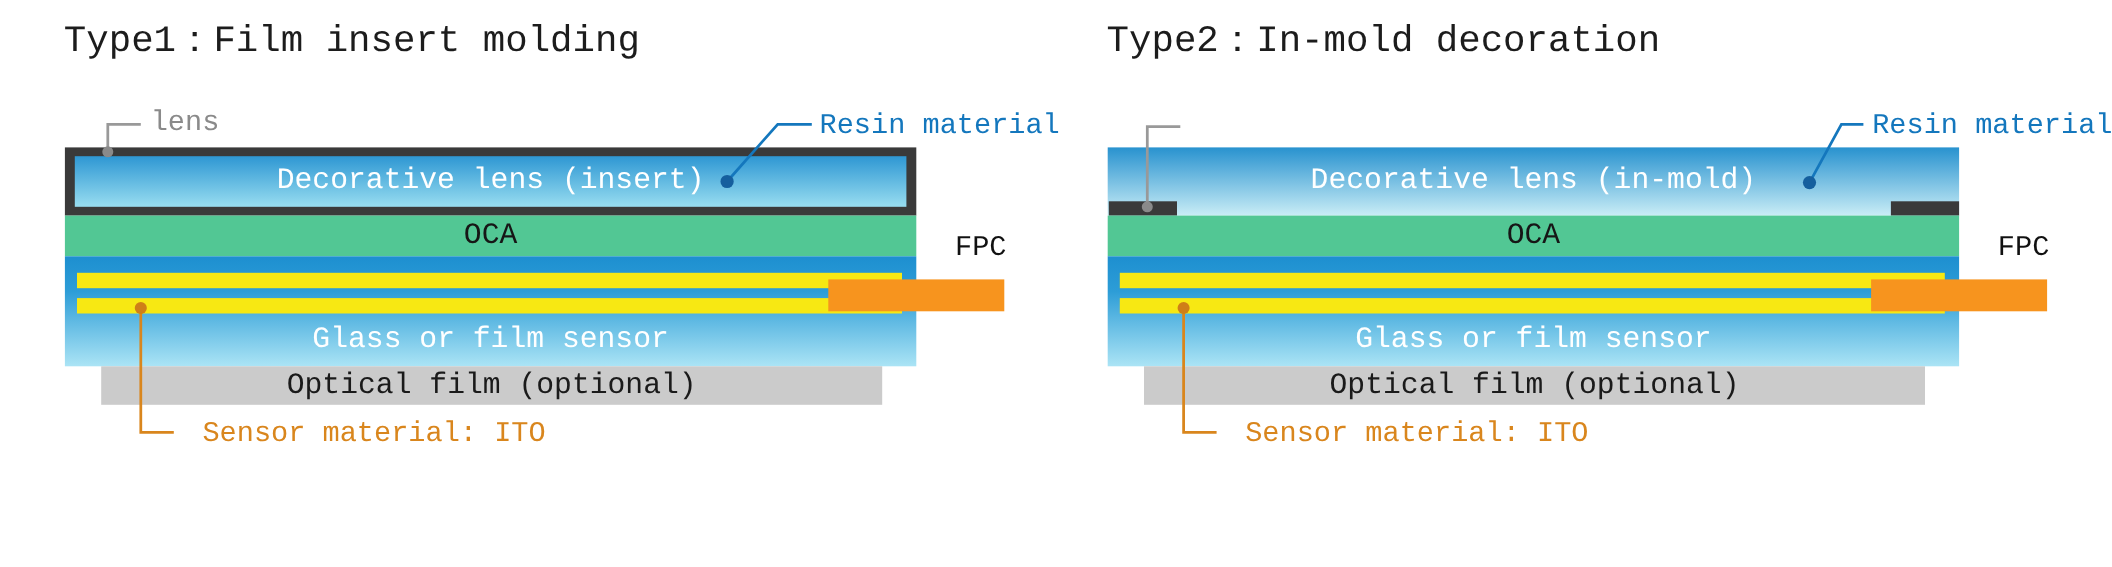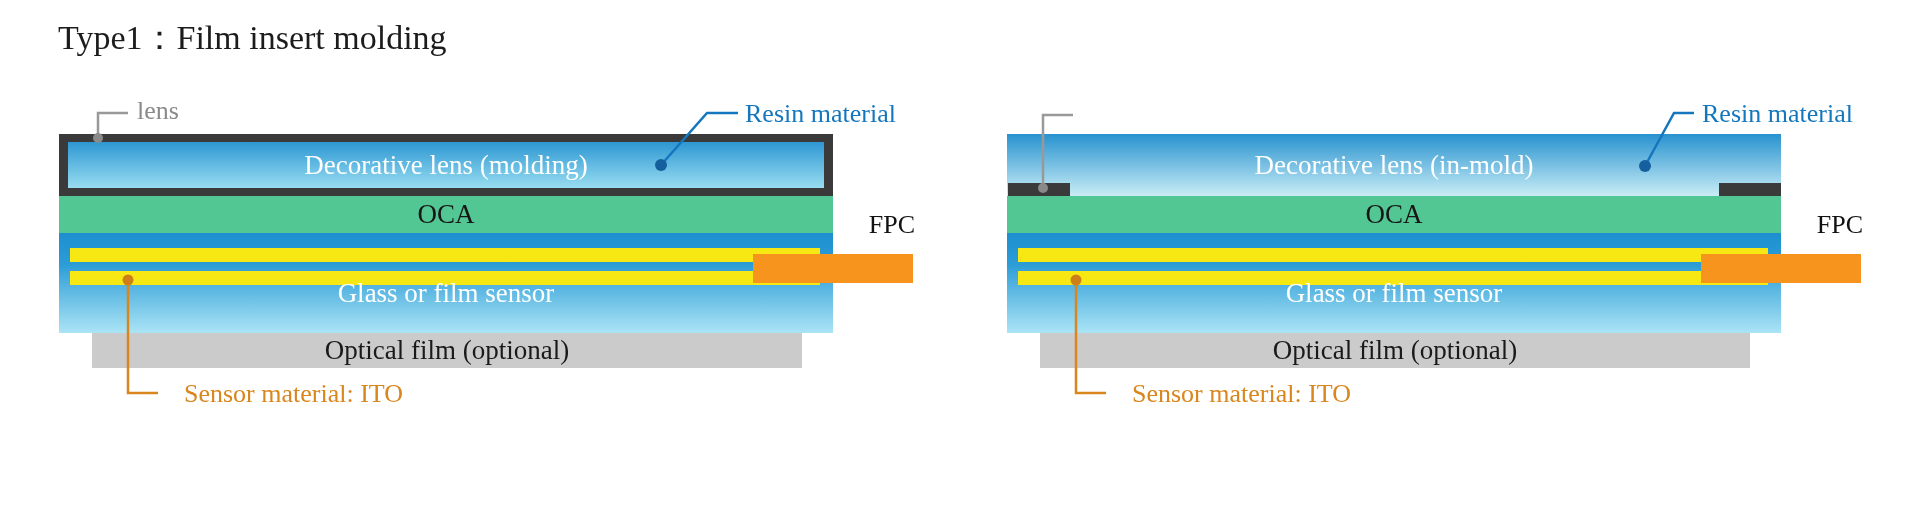--- a/index.html
+++ b/index.html
@@ -1,18 +1,18 @@
 <!DOCTYPE html>
 <html><head>
 <meta charset="utf-8">
 <style>
   html,body{margin:0;padding:0;background:#ffffff;}
   #canvas{
     position:relative;width:1920px;height:515px;background:#ffffff;overflow:hidden;
-    font-family:Liberation Serif, serif;
+    font-family:Liberation Mono, monospace;
   }
   .panel{position:absolute;top:0;width:972px;height:515px;}
   #panel1{left:0;}
   #panel2{left:948px;}
 
   .title{
     position:absolute;left:58px;top:18px;font-size:34px;line-height:40px;
     color:#1c1c1c;white-space:nowrap;
   }
 
@@ -51,21 +51,21 @@
   .oca-band{top:196px;height:37px;background:#52c794;color:#161616;}
 
   .sensor-band{
     top:233px;height:100px;
     background:linear-gradient(180deg,#1d8fd0 0%,#2d9dd7 32%,#abe4f5 100%);
   }
   .ybar{position:absolute;left:11px;width:750px;height:14px;background:#f7e813;}
   .ybar.y1{top:15px;}
   .ybar.y2{top:38px;}
   .sensor-text{
-    position:absolute;left:0;right:0;top:42px;height:36px;
+    position:absolute;left:0;right:0;top:58px;height:36px;
     display:flex;align-items:center;justify-content:center;color:#ffffff;
   }
 
   .fpc-rect{position:absolute;left:753px;top:254px;width:160px;height:29px;background:#f7941e;}
 
   .optical-band{
     position:absolute;left:92px;width:710px;top:333px;height:35px;
     background:#cbcbcb;color:#1a1a1a;
     display:flex;align-items:center;justify-content:center;font-size:27px;
   }
@@ -86,21 +86,21 @@
   <div class="panel" id="panel1">
     <div class="title">Type1：Film insert molding</div>
 
     <div class="label foil-label">lens</div>
     <div class="label resin-label">Resin material</div>
     <div class="label fpc-label">FPC</div>
     <div class="label ito-label">Sensor material: ITO</div>
 
     <div class="band lens-band">
       <div class="lens-inner">
-        <span>Decorative lens (molding)</span>
+        <span>Decorative lens (insert)</span>
       </div>
     </div>
 
     <div class="band oca-band">
       <span>OCA</span>
     </div>
 
     <div class="band sensor-band">
       <div class="ybar y1"></div>
       <div class="ybar y2"></div>
@@ -117,20 +117,21 @@
       <polyline class="leader-gray" points="128,113 98,113 98,138"></polyline>
       <circle class="dot-gray" cx="98" cy="138" r="5"></circle>
       <polyline class="leader-blue" points="738,113 707,113 661,165"></polyline>
       <circle class="dot-blue" cx="661" cy="165" r="6"></circle>
       <polyline class="leader-orange" points="128,280 128,393 158,393"></polyline>
       <circle class="dot-orange" cx="128" cy="280" r="5.5"></circle>
     </svg>
   </div>
 
   <div class="panel" id="panel2">
+    <div class="title">Type2：In-mold decoration</div>
 
     <div class="label resin-label">Resin material</div>
     <div class="label fpc-label">FPC</div>
     <div class="label ito-label">Sensor material: ITO</div>
 
     <div class="band lens-band">
       <span>Decorative lens (in-mold)</span>
     </div>
     <div class="foil-tab left"></div>
     <div class="foil-tab right"></div>

